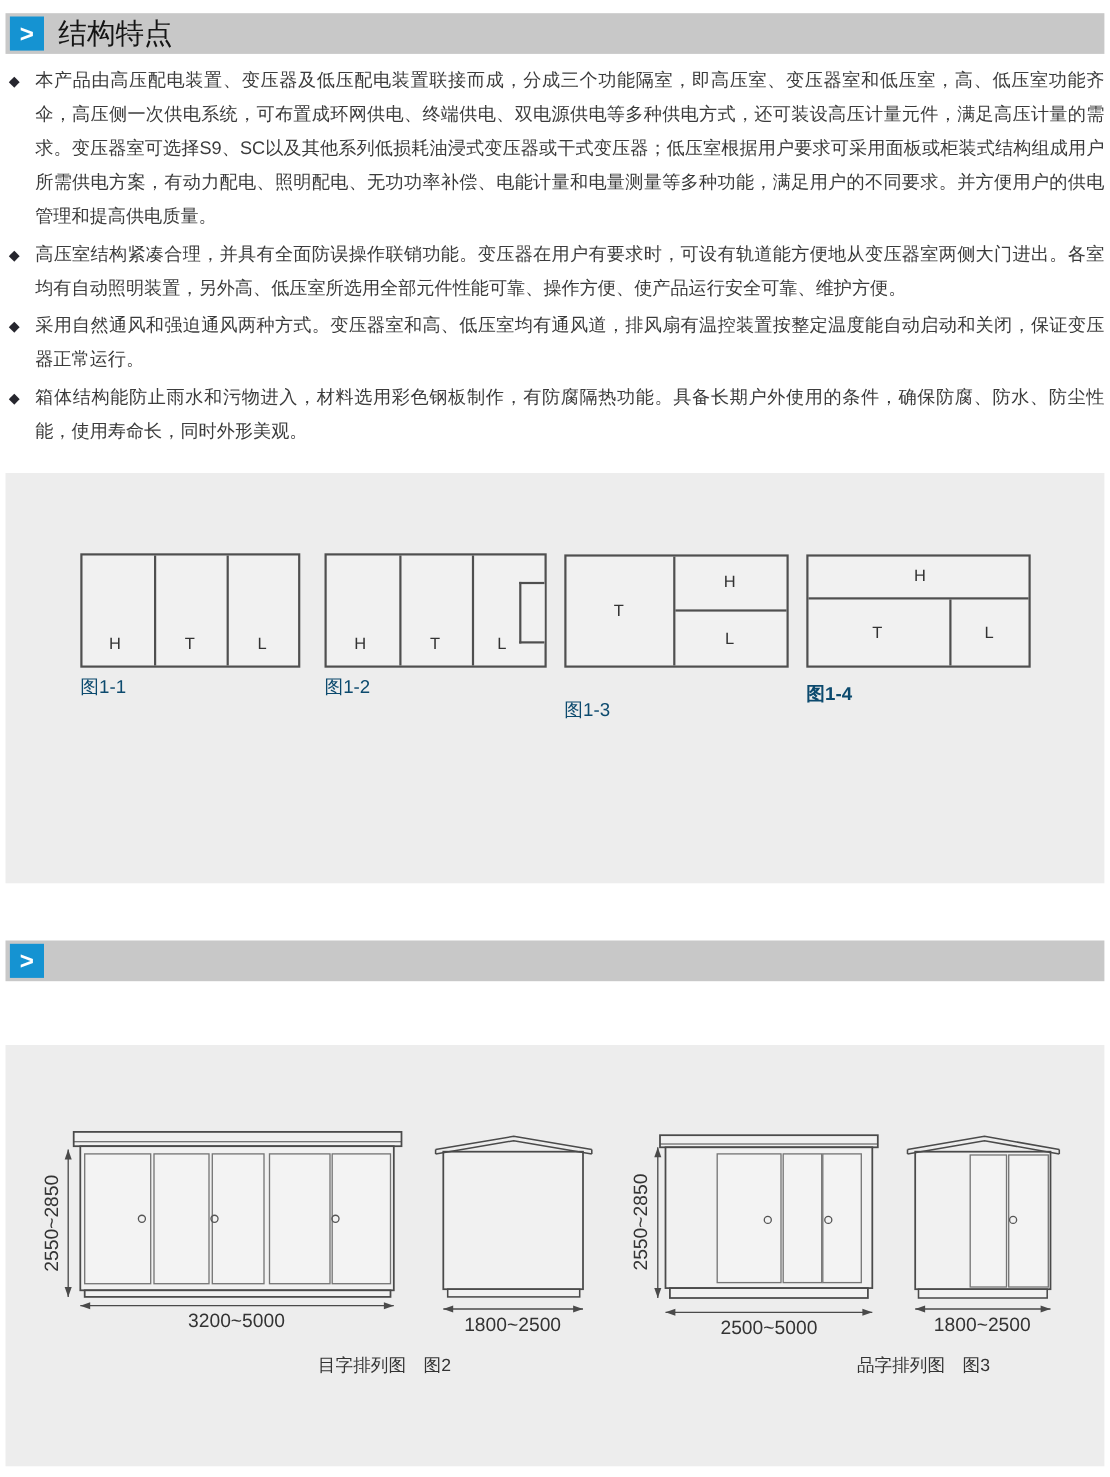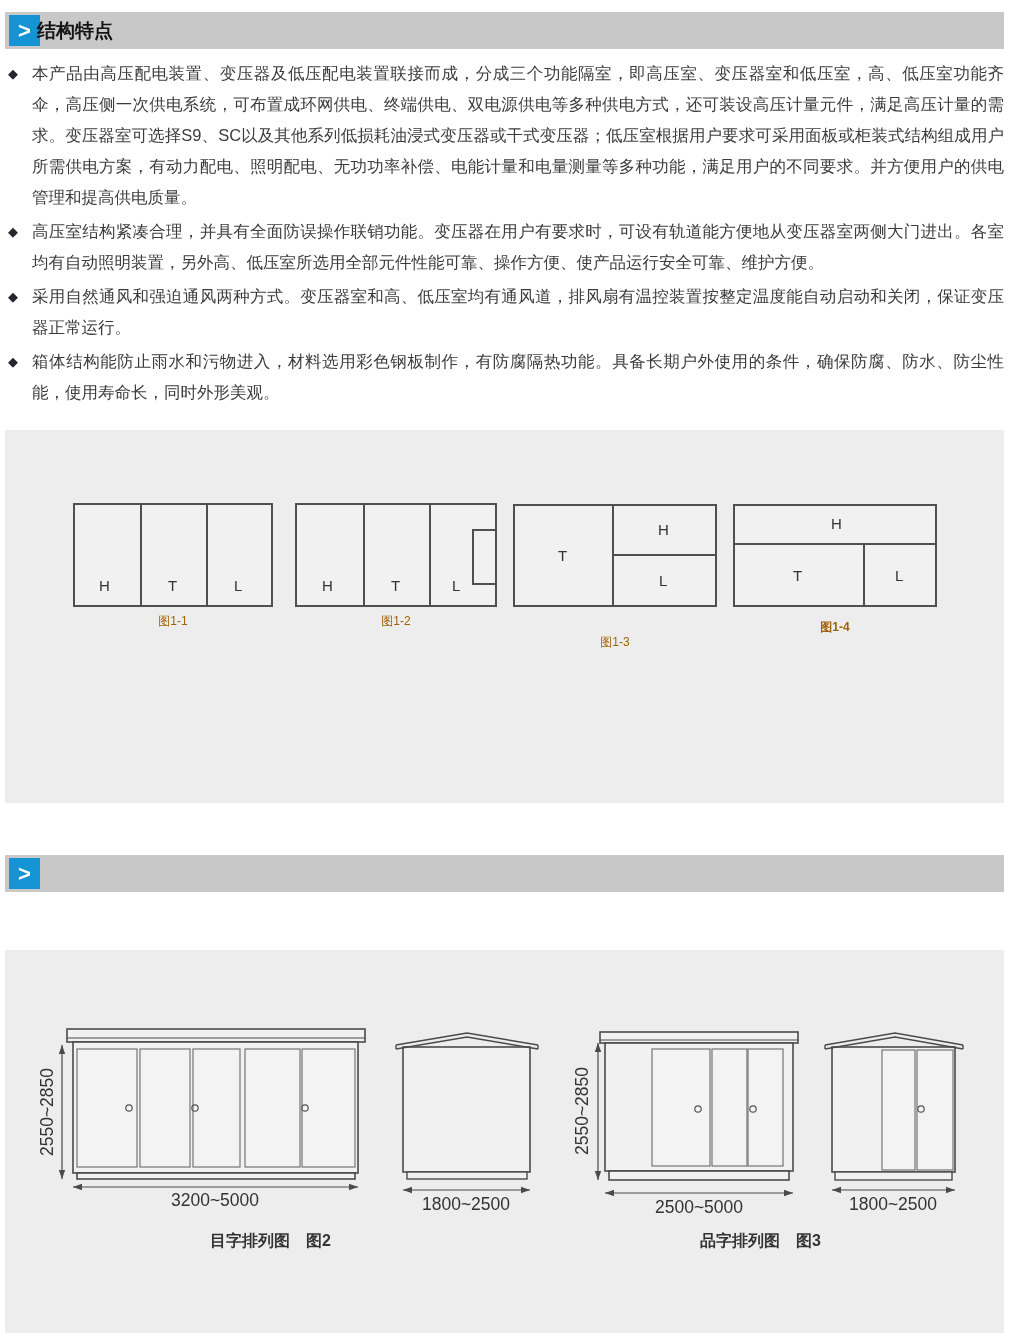--- a/index.html
+++ b/index.html
@@ -16,44 +16,44 @@
     position:absolute;left:5px;width:999px;height:37px;
     background:#c8c8c8;
   }
   .chevron-box{
     position:absolute;left:4px;top:3px;width:31px;height:31px;
     background:#1593d2;color:#ffffff;
     display:flex;align-items:center;justify-content:center;
     font-size:22px;font-weight:bold;line-height:1;
   }
   .section-title{
-    position:absolute;left:32px;top:0;height:37px;line-height:37px;
-    font-size:19px;font-weight:bold;color:#141414;
+    position:absolute;left:48px;top:0;height:37px;line-height:37px;
+    font-size:26px;font-weight:normal;color:#141414;
   }
   
   .bullets{position:absolute;left:8px;top:58px;width:996px;}
   .bullet{display:flex;margin-bottom:3px;}
   .bm{flex:0 0 24px;font-size:13px;color:#26262e;padding-top:8px;}
   .bt{flex:1;font-size:16.5px;line-height:31px;text-align:justify;color:#3b3b3b;}
   
   .panel{position:absolute;left:5px;width:999px;background:#ededed;}
   #panel-plans{top:430px;height:373px;}
   #panel-dims{top:950px;height:383px;}
   
   .plan{position:absolute;border:2px solid #4f4f4f;background:#f1f1f1;box-sizing:border-box;}
   .vdiv{position:absolute;top:0;bottom:0;width:2px;background:#4f4f4f;}
   .hdiv{position:absolute;left:0;right:0;height:2px;background:#4f4f4f;}
   .cell-label{position:absolute;font-size:15px;color:#333;}
-  .plan-caption{position:absolute;font-size:12px;color:#a16207;text-align:center;}
+  .plan-caption{position:absolute;font-size:17px;color:#0c4a6e;text-align:left;}
   .fig-legend{position:absolute;font-size:16.5px;color:#3b3b3b;text-align:center;width:500px;left:343px;}
   
   #dims-svg{position:absolute;left:0;top:0;}
   .dim-label{position:absolute;font-size:17.5px;color:#333;text-align:center;width:150px;height:22px;}
   .dim-label.vert{transform:rotate(-90deg);}
-  .dwg-caption{position:absolute;font-size:16px;color:#333;text-align:left;width:200px;font-weight:bold;}
+  .dwg-caption{position:absolute;font-size:16px;color:#333;text-align:right;width:200px;}
 </style>
 </head>
 <body>
 
 <div id="page">
 
   <div class="section-header" style="top:12px;">
     <div class="chevron-box">
       <span>&gt;</span>
     </div>

